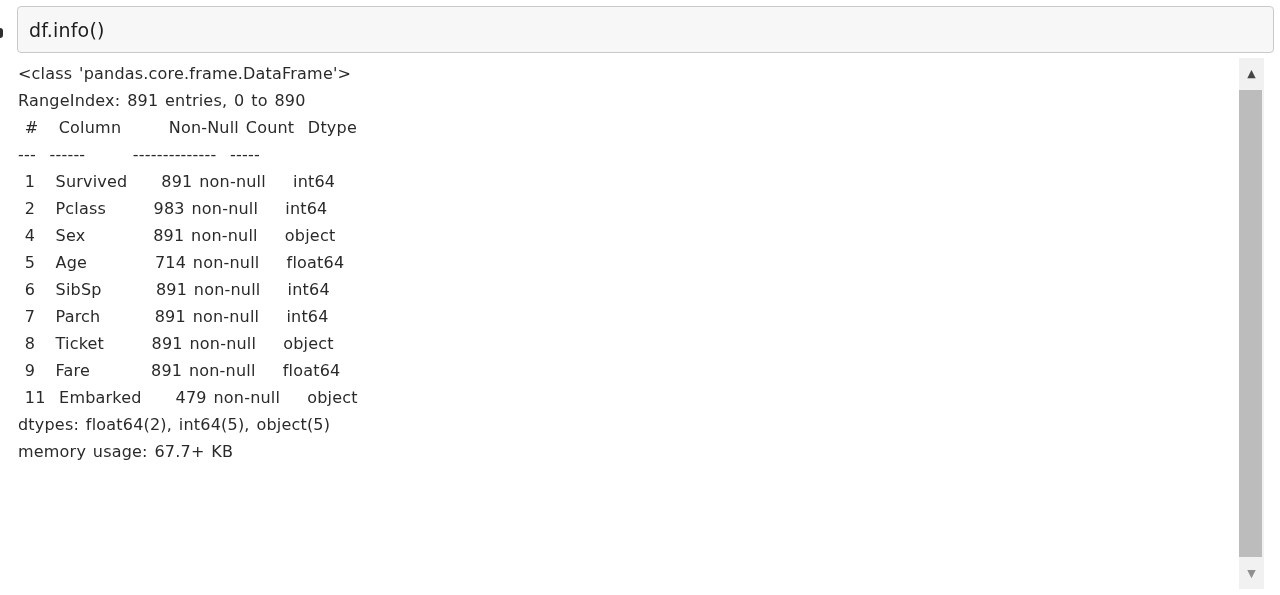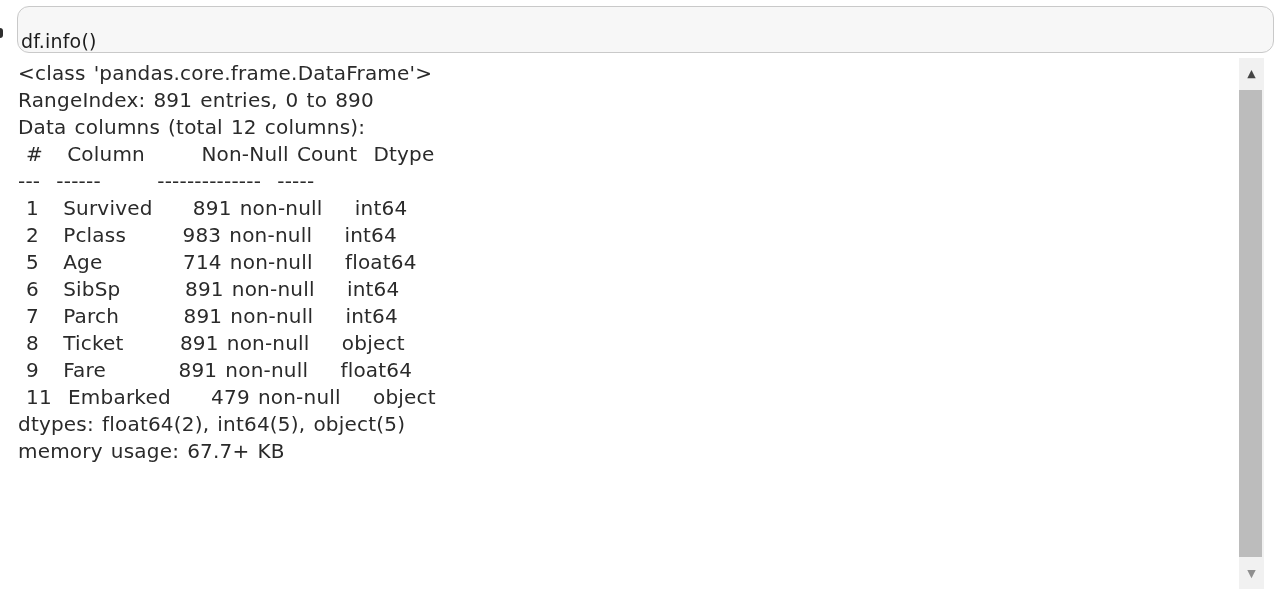--- a/index.html
+++ b/index.html
@@ -19,42 +19,42 @@
     border-radius: 0 3px 3px 0;
   }
 
   
   .code-cell {
     position: absolute;
     left: 17px; top: 6px;
     width: 1257px; height: 47px;
     background: #f7f7f7;
     border: 1px solid #c9c9c9;
-    border-radius: 12px;
+    border-radius: 4px;
     display: flex;
-    align-items: flex-end;
-    padding-left: 3px;
+    align-items: center;
+    padding-left: 11px;
     cursor: text;
   }
   .code-text {
     font-size: 19px;
     color: #1c1c1c;
     letter-spacing: 0.2px;
     white-space: pre;
   }
 
   
   .output-area {
     position: absolute;
     left: 18px; top: 60px;
     width: 1200px;
   }
   .out-line {
     white-space: pre;
-    font-size: 20px;
+    font-size: 16px;
     line-height: 27px;
     height: 27px;
     color: #2a2a2a;
     letter-spacing: 0.2px;
     word-spacing: 1.5px;
   }
 
   
   .scrollbar {
     position: absolute;
@@ -90,25 +90,25 @@
 
 <div class="prompt-fragment"></div>
 
 <div class="code-cell">
   <span class="code-text">df.info()</span>
 </div>
 
 <div class="output-area">
   <div class="out-line">&lt;class 'pandas.core.frame.DataFrame'&gt;</div>
   <div class="out-line">RangeIndex: 891 entries, 0 to 890</div>
-  <div class="out-line">Data columns (total 12 columns):</div>
   <div class="out-line"> #   Column       Non-Null Count  Dtype  </div>
   <div class="out-line">---  ------       --------------  -----  </div>
   <div class="out-line"> 1   Survived     891 non-null    int64  </div>
   <div class="out-line"> 2   Pclass       983 non-null    int64  </div>
+  <div class="out-line"> 4   Sex          891 non-null    object </div>
   <div class="out-line"> 5   Age          714 non-null    float64</div>
   <div class="out-line"> 6   SibSp        891 non-null    int64  </div>
   <div class="out-line"> 7   Parch        891 non-null    int64  </div>
   <div class="out-line"> 8   Ticket       891 non-null    object </div>
   <div class="out-line"> 9   Fare         891 non-null    float64</div>
   <div class="out-line"> 11  Embarked     479 non-null    object </div>
   <div class="out-line">dtypes: float64(2), int64(5), object(5)</div>
   <div class="out-line">memory usage: 67.7+ KB</div>
 </div>
 

